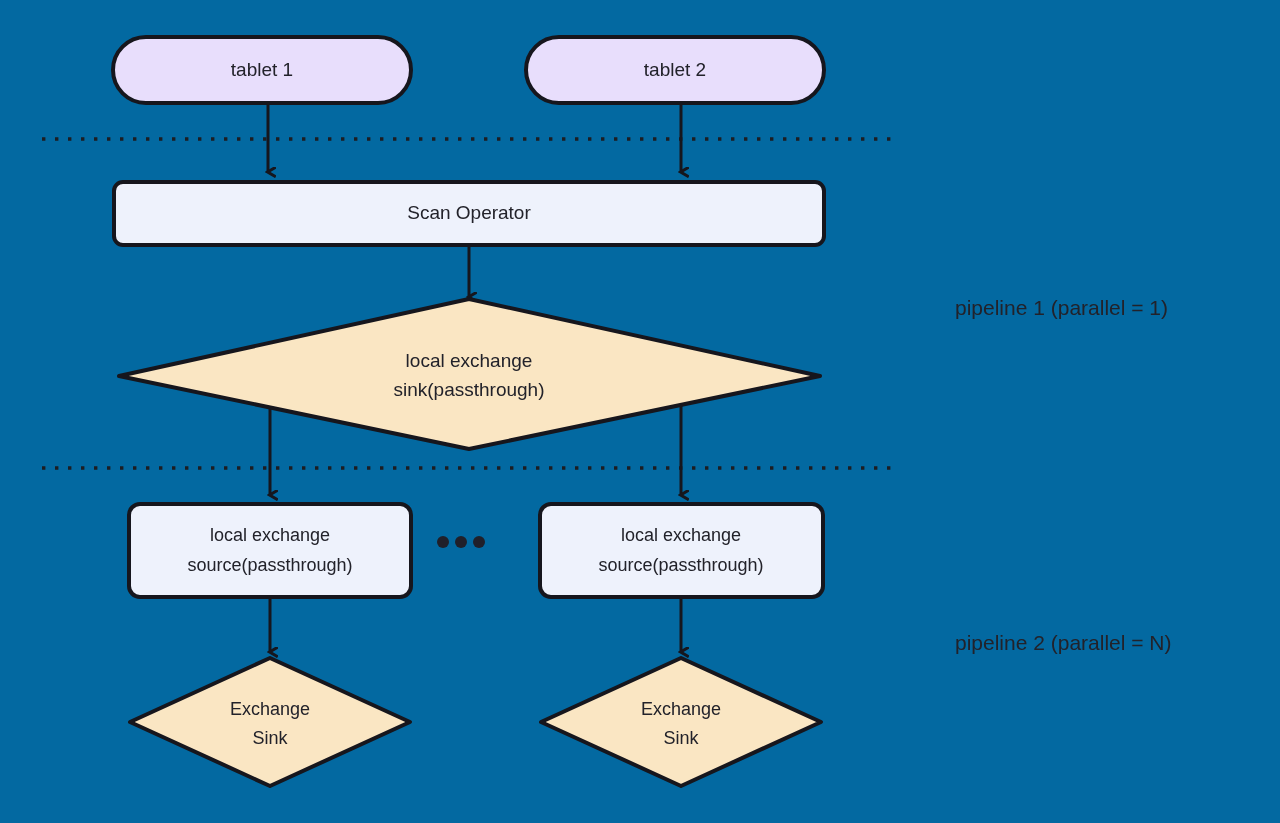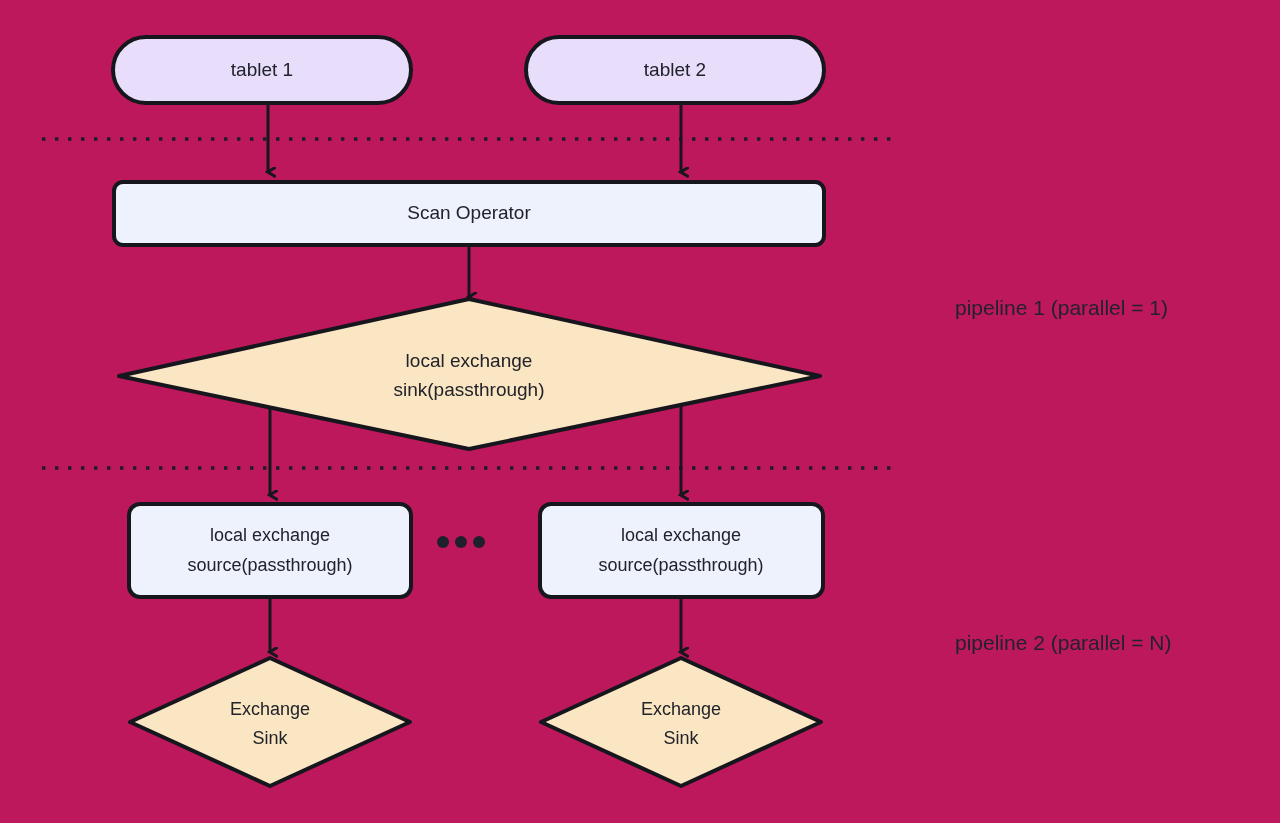--- a/index.html
+++ b/index.html
@@ -10,21 +10,21 @@
   body {
     width: 1280px;
     height: 823px;
     font-family: "Liberation Sans", sans-serif;
     overflow: hidden;
   }
   #diagram-root {
     position: relative;
     width: 1280px;
     height: 823px;
-    background: #be185d;
+    background: #0369a1;
   }
   svg#flow {
     display: block;
     width: 1280px;
     height: 823px;
   }
   .shape-stroke {
     stroke: #16161d;
     stroke-width: 4;
     stroke-linejoin: round;

